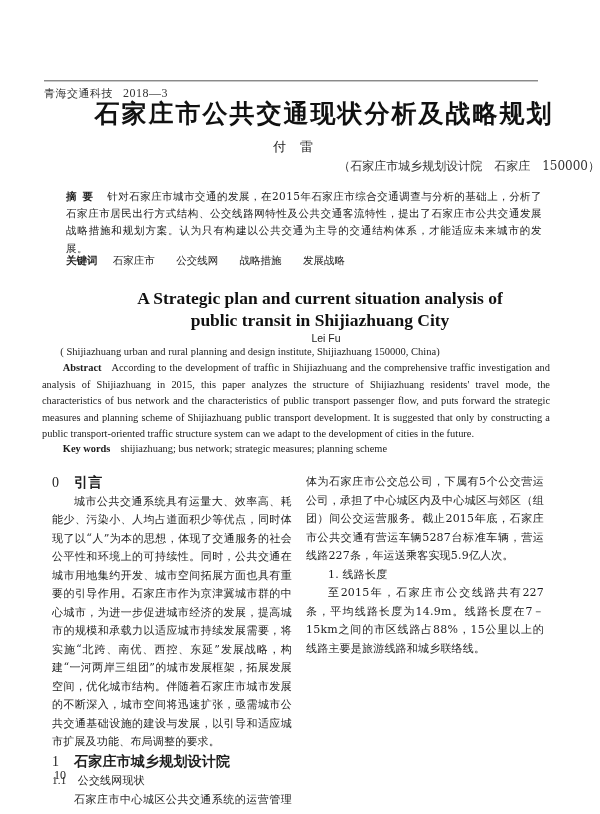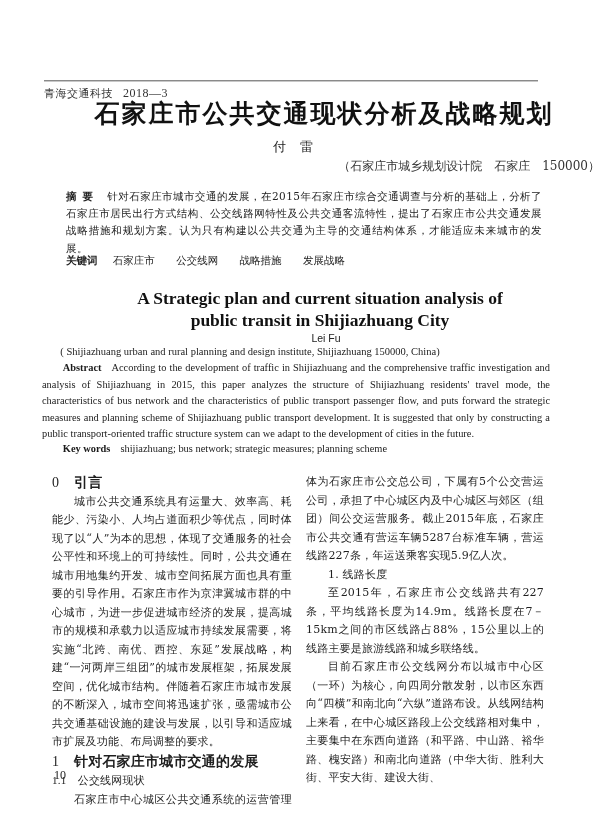--- a/index.html
+++ b/index.html
@@ -70,25 +70,24 @@
 <div class="abs abstract-en">
   <span class="lbl">Abstract</span><span>According to the development of traffic in Shijiazhuang and the comprehensive traffic investigation and analysis of Shijiazhuang in 2015, this paper analyzes the structure of Shijiazhuang residents' travel mode, the characteristics of bus network and the characteristics of public transport passenger flow, and puts forward the strategic measures and planning scheme of Shijiazhuang public transport development. It is suggested that only by constructing a public transport-oriented traffic structure system can we adapt to the development of cities in the future.</span>
 </div>
 <div class="abs kw-en">
   <span class="lbl">Key words</span><span>shijiazhuang; bus network; strategic measures; planning scheme</span>
 </div>
 
 <div class="abs col col-left">
   <p class="sec-h"><span class="num">0</span><span>引言</span></p>
   <p class="indent">城市公共交通系统具有运量大、效率高、耗能少、污染小、人均占道面积少等优点，同时体现了以“人”为本的思想，体现了交通服务的社会公平性和环境上的可持续性。同时，公共交通在城市用地集约开发、城市空间拓展方面也具有重要的引导作用。石家庄市作为京津冀城市群的中心城市，为进一步促进城市经济的发展，提高城市的规模和承载力以适应城市持续发展需要，将实施“北跨、南优、西控、东延”发展战略，构建“一河两岸三组团”的城市发展框架，拓展发展空间，优化城市结构。伴随着石家庄市城市发展的不断深入，城市空间将迅速扩张，亟需城市公共交通基础设施的建设与发展，以引导和适应城市扩展及功能、布局调整的要求。</p>
-  <p class="sec-h"><span class="num">1</span><span>针对石家庄市城市交通的发展</span></p>
+  <p class="sec-h"><span class="num">1</span><span>石家庄市城乡规划设计院</span></p>
   <p class="sub-h"><span class="num">1.1</span>&nbsp;<span>公交线网现状</span></p>
   <p class="indent" style="height:18.5px; overflow:hidden;">石家庄市中心城区公共交通系统的运营管理主体为石家庄市公交总公司，下属有5个公交营运公司，承担了中心城区内及中心城区与郊区（组团）间公交运营服务。截止2015年底，石家庄市公共交通有营运车辆5287台标准车辆，营运线路227条，年运送乘客实现5.9亿人次。</p>
 </div>
 
 <div class="abs col col-right">
   <p>体为石家庄市公交总公司，下属有5个公交营运公司，承担了中心城区内及中心城区与郊区（组团）间公交运营服务。截止2015年底，石家庄市公共交通有营运车辆5287台标准车辆，营运线路227条，年运送乘客实现5.9亿人次。</p>
   <p class="list-h">1. 线路长度</p>
   <p class="indent">至2015年，石家庄市公交线路共有227条，平均线路长度为14.9m。线路长度在7－15km之间的市区线路占88%，15公里以上的线路主要是旅游线路和城乡联络线。</p>
-  <p class="indent">目前石家庄市公交线网分布以城市中心区（一环）为核心，向四周分散发射，以市区东西向“四横”和南北向“六纵”道路布设。从线网结构上来看，在中心城区路段上公交线路相对集中，主要集中在东西向道路（和平路、中山路、裕华路、槐安路）和南北向道路（中华大街、胜利大街、平安大街、建设大街、</p>
 </div>
 
 <div class="abs page-num">10</div>
 
 </body></html>

